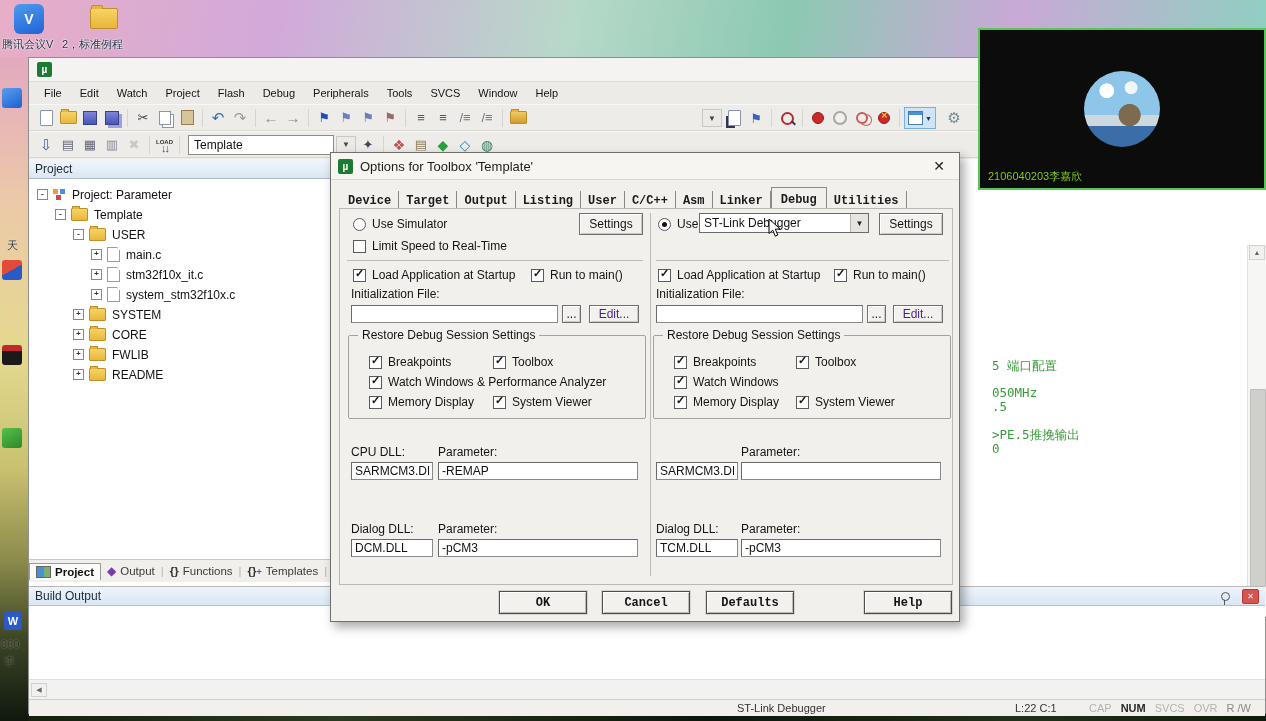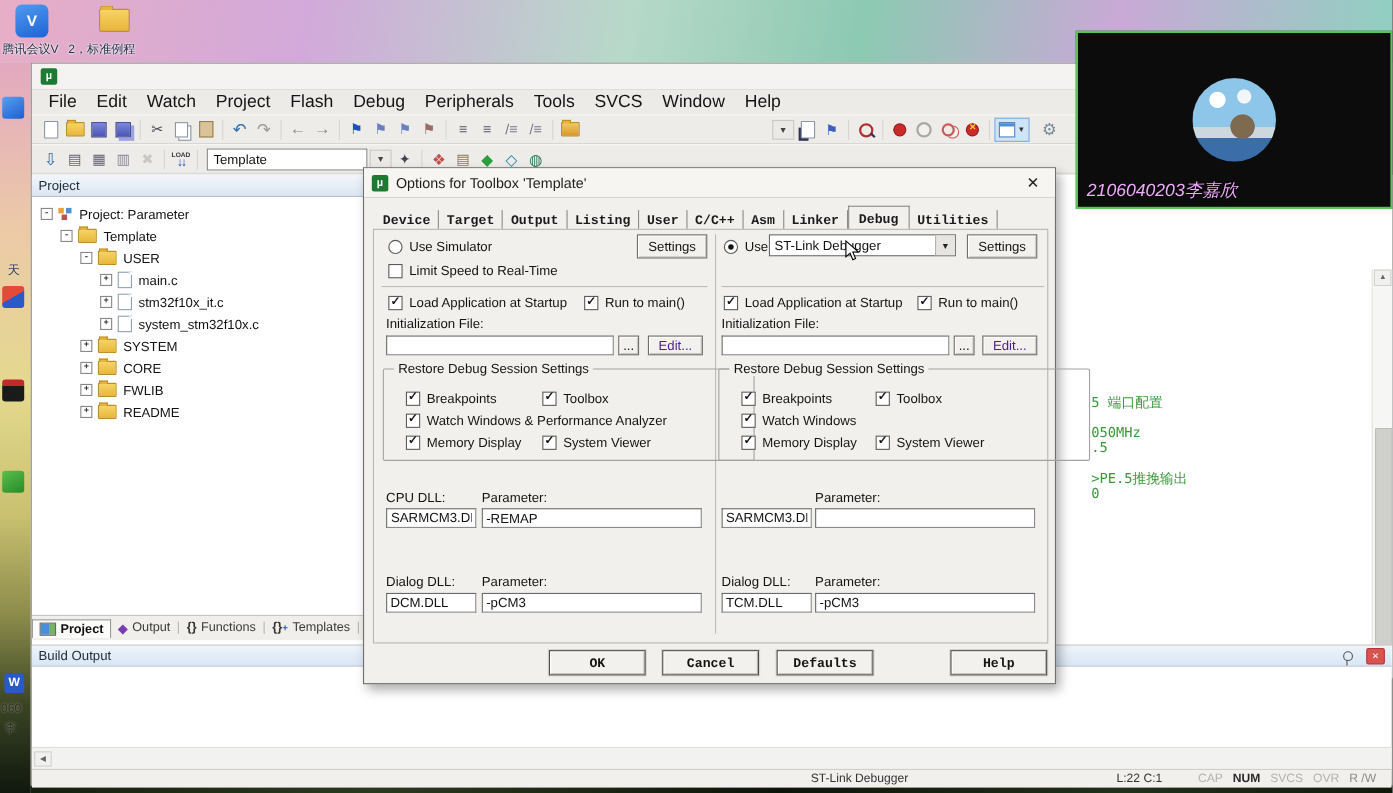--- a/index.html
+++ b/index.html
@@ -19,21 +19,21 @@
   .bigfolder{width:26px;height:19px;background:linear-gradient(#f6d465,#e8b53a);border:1px solid #c08f2a;border-radius:2px;position:relative;}
   .bigfolder::before{content:"";position:absolute;top:-4px;left:0;width:10px;height:3px;background:#e8b53a;border:1px solid #c08f2a;border-bottom:none;border-radius:2px 2px 0 0;}
   .mini-ico{width:20px;height:20px;border-radius:3px;}
   .frag{font-size:11px;color:#2e2e20;text-shadow:0 0 2px #ffffff80;}
   
   .win{left:28px;top:57px;width:1238px;height:657px;background:#ecebe8;border:1px solid #8e8e8c;box-sizing:border-box;}
   .titlebar{left:0;top:0;width:100%;height:24px;background:#f4f3f1;border-bottom:1px solid #dcdbd8;display:flex;align-items:center;padding-left:8px;box-sizing:border-box;}
   .uvicon{width:15px;height:15px;background:#1d7a33;color:#fff;font-size:10px;font-weight:bold;display:flex;align-items:center;justify-content:center;border-radius:2px;flex:none;}
   .title-text{margin-left:7px;font-size:12px;color:#4a4a48;white-space:nowrap;}
   .menubar{left:0;top:24px;width:100%;height:22px;display:flex;align-items:center;padding-left:6px;box-sizing:border-box;background:#ecebe8;}
-  .menu-item{padding:2px 9px;font-size:16px;color:#141414;}
+  .menu-item{padding:2px 9px;font-size:11px;color:#141414;}
   .toolbar{left:0;width:100%;height:27px;background:#edece9;border-top:1px solid #f8f8f6;border-bottom:1px solid #d8d7d4;display:flex;align-items:center;box-sizing:border-box;}
   .tbi{width:20px;height:20px;display:flex;align-items:center;justify-content:center;font-size:13px;color:#39597a;margin:0 1px;flex:none;}
   .tsep{width:1px;height:18px;background:#d5d4d1;margin:0 4px;flex:none;}
   .ipg{width:11px;height:14px;background:#fff;border:1px solid #8a96a6;border-radius:1px;}
   .ifld{width:15px;height:11px;background:linear-gradient(#f6d465,#e9b63c);border:1px solid #bb8f2c;position:relative;border-radius:1px;}
   .ifld::before{content:"";position:absolute;top:-3px;left:0;width:6px;height:2px;background:#e9b63c;border:1px solid #bb8f2c;border-bottom:none;}
   .isv{width:12px;height:12px;background:linear-gradient(#7d86d8,#4a55b8);border:1px solid #39408a;}
   .icp{width:10px;height:12px;background:#fff;border:1px solid #8a96a6;box-shadow:3px 3px 0 -1px #fff,3px 3px 0 0 #8a96a6;}
   .ipst{width:11px;height:13px;background:#d9c49a;border:1px solid #9a7f4e;}
   .dot{width:10px;height:10px;border-radius:50%;}
@@ -93,36 +93,36 @@
   .dlbl{position:absolute;font-size:12px;color:#141414;white-space:nowrap;}
   .cbx{position:absolute;display:flex;align-items:center;gap:6px;font-size:12px;color:#141414;white-space:nowrap;}
   .cbx .bx{width:11px;height:11px;background:#fff;border:1px solid #5a5a58;flex:none;position:relative;box-sizing:content-box;}
   .cbx.on .bx::after{content:"✓";position:absolute;left:1px;top:-3px;font-size:11px;font-weight:bold;color:#141414;}
   .rdo .bx{border-radius:50%;}
   .rdo.on .bx::after{content:"";position:absolute;left:3px;top:3px;width:5px;height:5px;border-radius:50%;background:#141414;}
   .btn{position:absolute;display:flex;align-items:center;justify-content:center;background:#f2f1ee;border:1px solid #6f6f6d;box-shadow:inset 1px 1px 0 #ffffff,inset -1px -1px 0 #c9c8c4;font-size:12px;color:#141414;box-sizing:border-box;}
   .btn.dis{color:#4c1d95;}
   .btn-main{font-family:"Liberation Mono",monospace;font-weight:bold;font-size:12px;border:1px solid #4d4d4b;box-shadow:inset 1px 1px 0 #ffffff,inset -1px -1px 0 #b9b8b4,0 0 0 1px #d6d5d1;}
   .txt{position:absolute;background:#fff;border:1px solid #8a8a88;border-top-color:#6a6a68;border-left-color:#6a6a68;font:12px "Liberation Sans",sans-serif;padding:0 3px;color:#111;box-sizing:border-box;outline:none;}
-  .grp{position:absolute;border:1px solid #a3a2a0;border-radius:2px;padding-left:40px;}
+  .grp{position:absolute;border:1px solid #a3a2a0;border-radius:2px;}
   .grp .lg{position:absolute;top:-8px;left:9px;background:#f1f0ec;padding:0 4px;font-size:12px;color:#141414;white-space:nowrap;}
   .vline{position:absolute;width:1px;background:#bcbbb7;}
   .hline{position:absolute;height:1px;background:#bcbbb7;}
   .dcombo{position:absolute;background:#fff;border:1px solid #6a6a68;display:flex;align-items:center;box-sizing:border-box;}
   .dcombo .cval{flex:1;font-size:12px;color:#111;padding-left:4px;white-space:nowrap;}
   .dcombo .cbtn{width:17px;height:100%;background:#e6e5e2;border-left:1px solid #b5b4b1;display:flex;align-items:center;justify-content:center;font-size:8px;color:#222;flex:none;}
   
   .webcam{left:978px;top:28px;width:288px;height:162px;background:#0c0c0c;border:2px solid #57c657;box-sizing:border-box;z-index:70;}
   .avatar{position:absolute;left:50%;top:50%;transform:translate(-50%,-50%);width:76px;height:76px;border-radius:50%;
     background:
       radial-gradient(circle at 30% 26%,#ffffff 0 9%,transparent 10%),
       radial-gradient(circle at 62% 22%,#f2f6f8 0 8%,transparent 9%),
       radial-gradient(circle at 60% 58%,#7d6a4f 0 17%,transparent 18%),
       linear-gradient(180deg,#8ec6ea 0 58%,#cdd8de 58% 72%,#3b6ea8 72% 100%);}
-  .cam-name{position:absolute;left:8px;bottom:4px;font-size:16px;color:#f0abfc;text-shadow:0 1px 2px #000;font-style:italic;}
+  .cam-name{position:absolute;left:8px;bottom:4px;font-size:11px;color:#84cc16;text-shadow:0 1px 2px #000;}
   .cursor{z-index:60;}
 </style>
 </head>
 <body>
 
 <div class="root">
 
   <div class="abs wp-top"></div>
   <div class="abs wp-left"></div>
   <div class="abs wp-bottom"></div>

